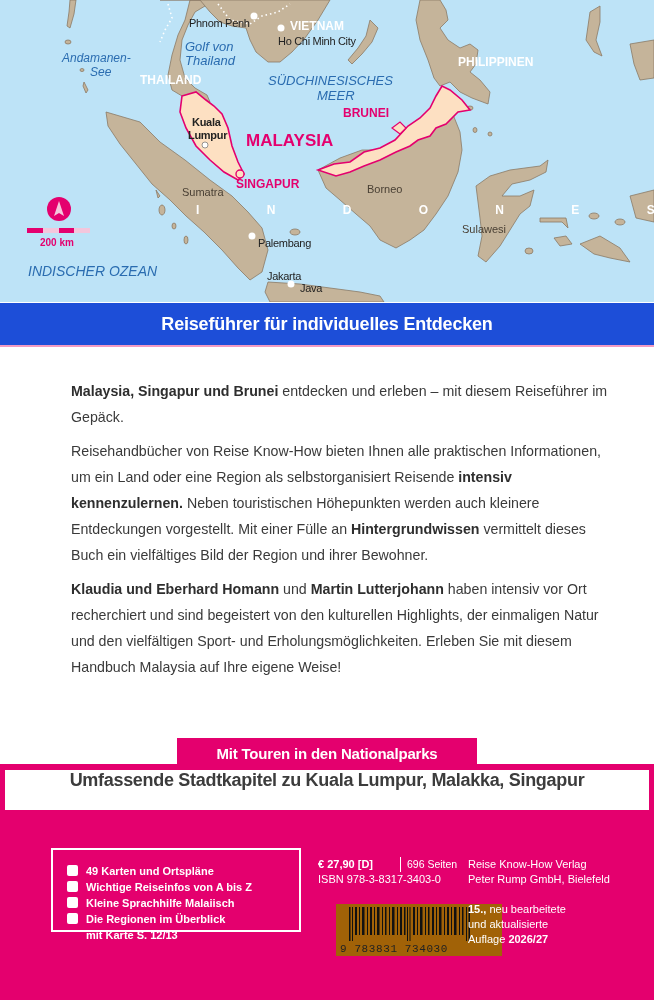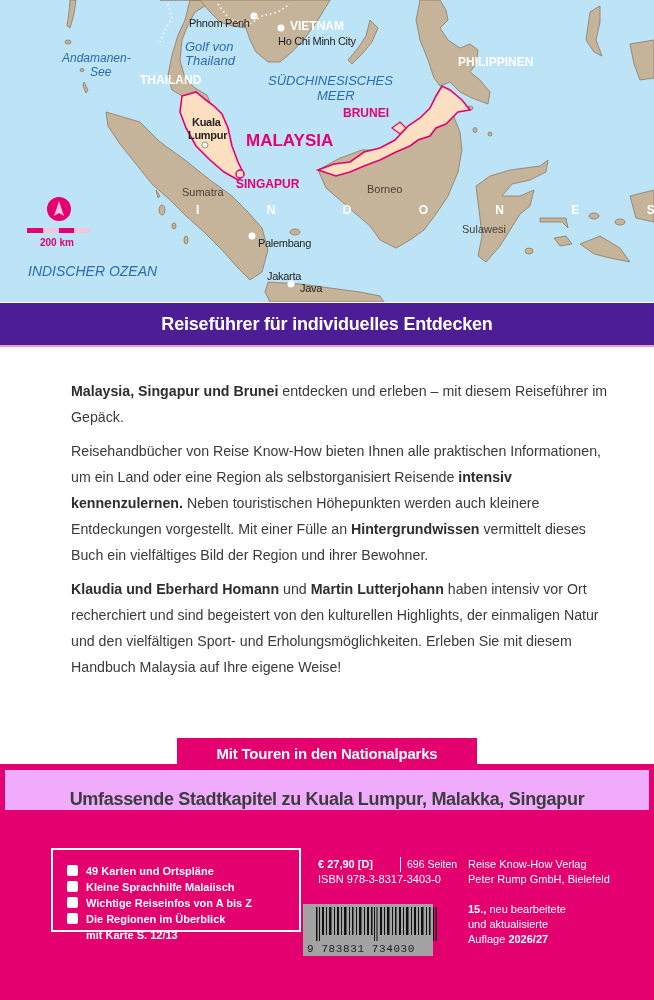--- a/index.html
+++ b/index.html
@@ -15,42 +15,42 @@
   .lbl-country-w { font-family: "Liberation Sans", sans-serif; font-weight: bold; font-size: 12px; color: #ffffff; }
   .lbl-island { font-family: "Liberation Sans", sans-serif; font-size: 11px; color: #4a4034; }
   .lbl-pink { font-family: "Liberation Sans", sans-serif; font-weight: bold; color: #e4006e; }
   .lbl-indo { font-family: "Liberation Sans", sans-serif; font-weight: bold; font-size: 12px; color: #ffffff; letter-spacing: 0; }
   .compass { position: absolute; left: 47px; top: 197px; width: 24px; height: 24px; border-radius: 50%; background: #e4006e; }
   .scalebar { position: absolute; left: 27px; top: 228px; width: 63px; height: 5px; display: flex; }
   .scalebar span { flex: 1; height: 100%; }
   .scale-lbl { position: absolute; left: 40px; top: 237px; font-size: 10px; font-weight: bold; color: #e4006e; }
 
   
-  .banner { position: absolute; left: 0; top: 303px; width: 654px; height: 44px; background: #4c1d95; border-bottom: 2px solid #f19ac2; display: flex; align-items: center; justify-content: center; }
+  .banner { position: absolute; left: 0; top: 303px; width: 654px; height: 44px; background: #1d4ed8; border-bottom: 2px solid #f19ac2; display: flex; align-items: center; justify-content: center; }
   .banner span { color: #fff; font-weight: bold; font-size: 18px; letter-spacing: -0.2px; }
 
   
   .content { position: absolute; left: 71px; top: 378px; width: 540px; color: #3a3a3a; font-size: 14.2px; line-height: 26px; }
   .content p { margin-bottom: 8px; }
   .content b { font-weight: bold; color: #2e2e2e; }
 
   
   .tab { position: absolute; left: 177px; top: 738px; width: 300px; height: 30px; background: #e4006e; display: flex; align-items: center; justify-content: center; }
   .tab span { color: #fff; font-weight: bold; font-size: 15px; letter-spacing: -0.2px; }
   .footer { position: absolute; left: 0; top: 764px; width: 654px; height: 236px; background: #e4006e; }
-  .whitebar { position: absolute; left: 5px; top: 6px; width: 644px; height: 40px; background: #f0abfc; display: flex; align-items: flex-end; justify-content: center; }
+  .whitebar { position: absolute; left: 5px; top: 6px; width: 644px; height: 40px; background: #ffffff; display: flex; align-items: flex-start; justify-content: center; }
   .whitebar span { color: #3c3c3c; font-weight: bold; font-size: 18px; letter-spacing: -0.3px; }
 
   .features { position: absolute; left: 51px; top: 84px; width: 250px; height: 84px; border: 2px solid #fff; padding: 13px 0 0 14px; }
   .feat { display: flex; align-items: flex-start; color: #fff; font-weight: bold; font-size: 11px; line-height: 16px; }
   .feat .box { width: 11px; height: 11px; background: #fff; border-radius: 2px; margin: 2px 8px 0 0; flex: 0 0 11px; }
   .feat .text { white-space: pre-line; }
 
   .info { position: absolute; color: #fff; font-size: 11px; line-height: 15px; white-space: nowrap; }
-  .barcode { position: absolute; left: 303px; top: 140px; width: 130px; height: 52px; background: #a3a3a3; }
+  .barcode { position: absolute; left: 336px; top: 140px; width: 166px; height: 52px; background: #a16207; }
   .barcode svg { position: absolute; left: 5px; top: 3px; }
   .barcode .digits { position: absolute; left: 4px; bottom: 1px; font-family: "Liberation Mono", monospace; font-size: 11px; color: #222; letter-spacing: 0.6px; }
 </style>
 </head>
 <body>
 
 <div class="map">
   <svg width="654" height="302" viewBox="0 0 654 302">
     <g fill="#c5b49a" stroke="#8a7a66" stroke-width="0.8">
 
@@ -175,25 +175,25 @@
     <span>Umfassende Stadtkapitel zu Kuala Lumpur, Malakka, Singapur</span>
   </div>
 
   <div class="features">
     <div class="feat">
         <span class="box"></span>
         <span class="text">49 Karten und Ortspläne</span>
       </div>
     <div class="feat">
         <span class="box"></span>
+        <span class="text">Wichtige Reiseinfos von A bis Z</span>
+      </div>
+    <div class="feat">
+        <span class="box"></span>
         <span class="text">Kleine Sprachhilfe Malaiisch</span>
-      </div>
-    <div class="feat">
-        <span class="box"></span>
-        <span class="text">Wichtige Reiseinfos von A bis Z</span>
       </div>
     <div class="feat">
         <span class="box"></span>
         <span class="text">Die Regionen im Überblick
 mit Karte S. 12/13</span>
       </div>
   </div>
 
   <span class="info" style="left:318px;top:93px;font-weight:bold;">€ 27,90 [D]</span>
   <span class="info" style="left:400px;top:93px;border-left:1px solid #fff;padding-left:6px;font-size:10.5px;">696 Seiten</span>

